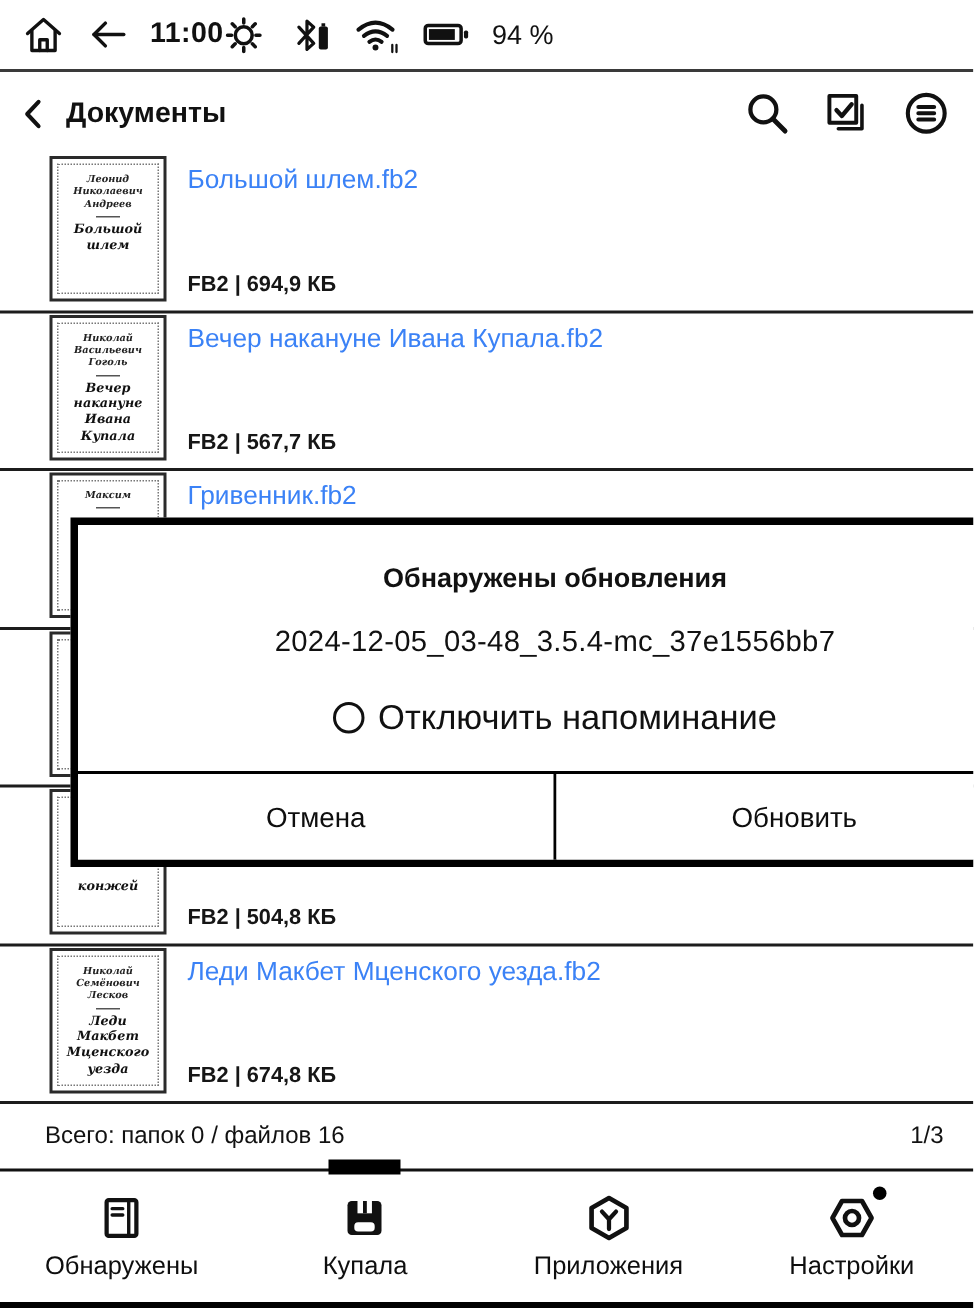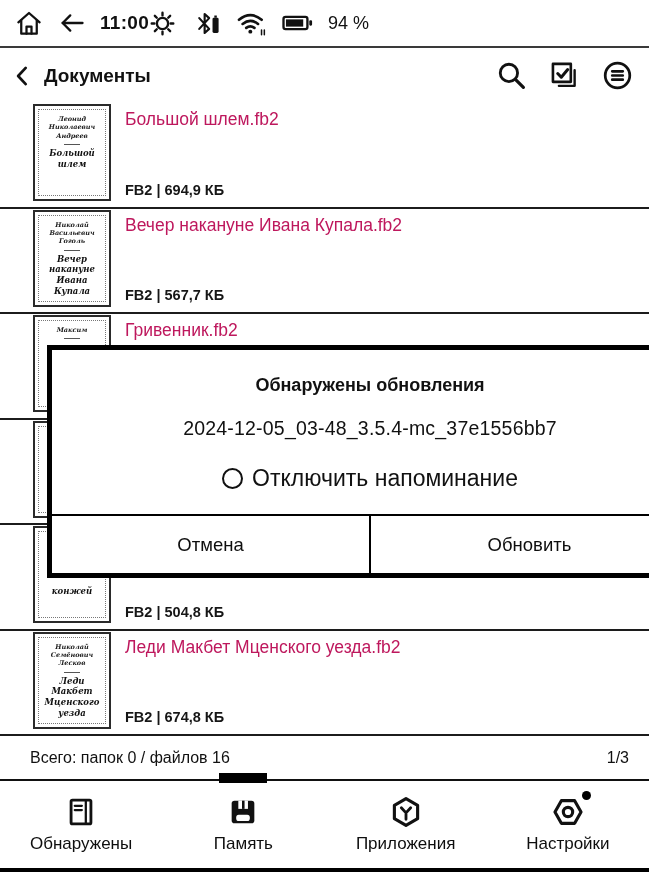--- a/index.html
+++ b/index.html
@@ -30,21 +30,21 @@
   .cover-inner { position:absolute; inset:3px; border:1px dotted #777; padding:5px 2px 3px;
     display:flex; flex-direction:column; align-items:center; overflow:hidden; }
   .cover-author { font-family:"DejaVu Serif", serif; font-style:italic; font-weight:600;
     font-size:6.5px; line-height:1.3; text-align:center; white-space:pre-line; color:#222; }
   .cover-rule { width:16px; height:1px; background:#555; margin:4px auto 3px; flex:none; }
   .cover-title { font-family:"DejaVu Serif", serif; font-style:italic; font-weight:700;
     font-size:8.5px; line-height:1.25; text-align:center; white-space:pre-line; color:#111; }
   .row.frag .cover-title { position:absolute; top:54px; left:2px; right:2px; }
   .rowtext { flex:1; display:flex; flex-direction:column; justify-content:space-between;
     padding:6px 10px 9px 14px; min-width:0; }
-  .rowtitle { font-size:17.5px; font-weight:500; color:#be185d; }
+  .rowtitle { font-size:17.5px; font-weight:500; color:#3b82f6; }
   .rowmeta  { font-size:14.5px; font-weight:600; color:#161616; }
 
   
   .listfooter { position:absolute; top:736px; left:0; right:0; height:43px;
     display:flex; align-items:center; justify-content:space-between; padding:0 20px 0 30px;
     font-size:16px; font-weight:500; }
 
   
   .bottomnav { position:absolute; top:779px; left:0; right:0; height:83px;
     border-top:2px solid #111; display:flex; }
@@ -258,21 +258,21 @@
     <div class="nav-item">
       <span class="nav-indicator"></span>
       <span class="nav-iconwrap">
         <svg width="34" height="34" viewBox="0 0 24 24">
           <rect x="4" y="4" width="16" height="16" rx="2" fill="#111"></rect>
           <rect x="8.7" y="4" width="6.8" height="5.8" fill="#fff"></rect>
           <rect x="11.3" y="4" width="1.8" height="5.8" fill="#111"></rect>
           <rect x="7.2" y="14" width="9.6" height="4.4" rx="1.8" fill="#fff"></rect>
         </svg>
       </span>
-      <span class="nav-label">Память</span>
+      <span class="nav-label">Купала</span>
     </div>
     <div class="nav-item">
       <span class="nav-iconwrap">
         <svg width="34" height="34" viewBox="0 0 24 24" fill="none" stroke="#111" stroke-width="2.2">
           <polygon points="12,2.6 20.2,7.3 20.2,16.7 12,21.4 3.8,16.7 3.8,7.3"></polygon>
           <path d="M12 12.6 V17.2 M12 12.6 L8.7 9 M12 12.6 L15.3 9" stroke-width="2"></path>
         </svg>
       </span>
       <span class="nav-label">Приложения</span>
     </div>

